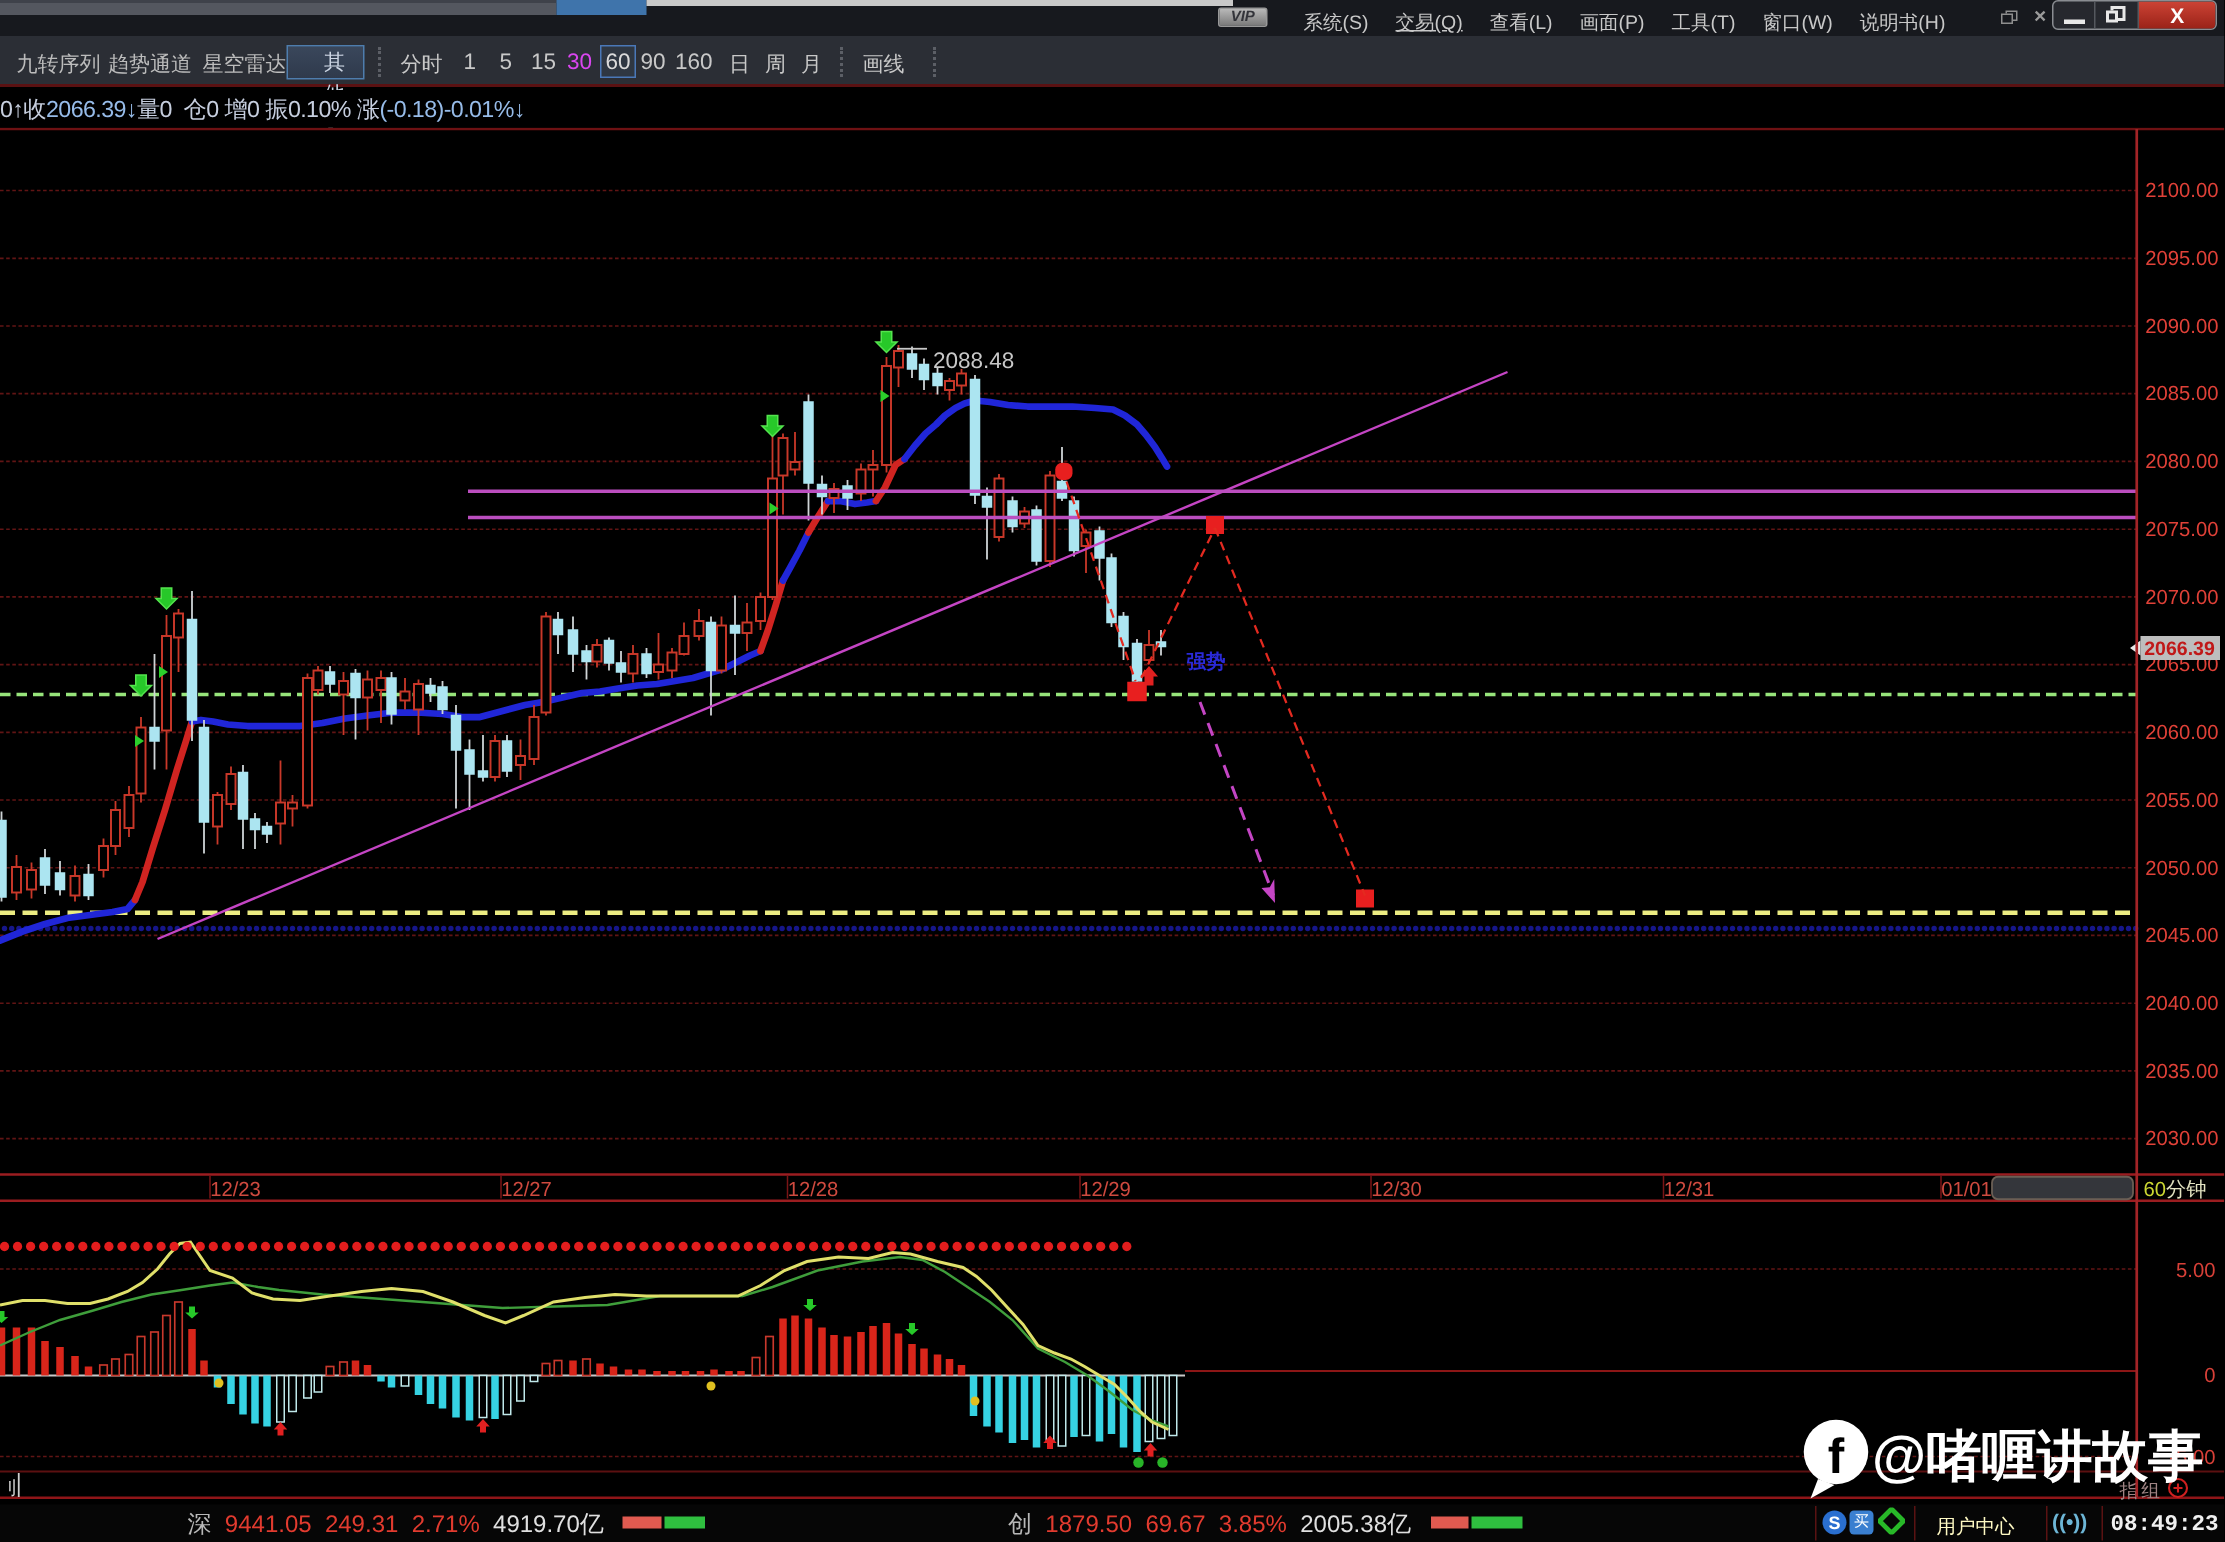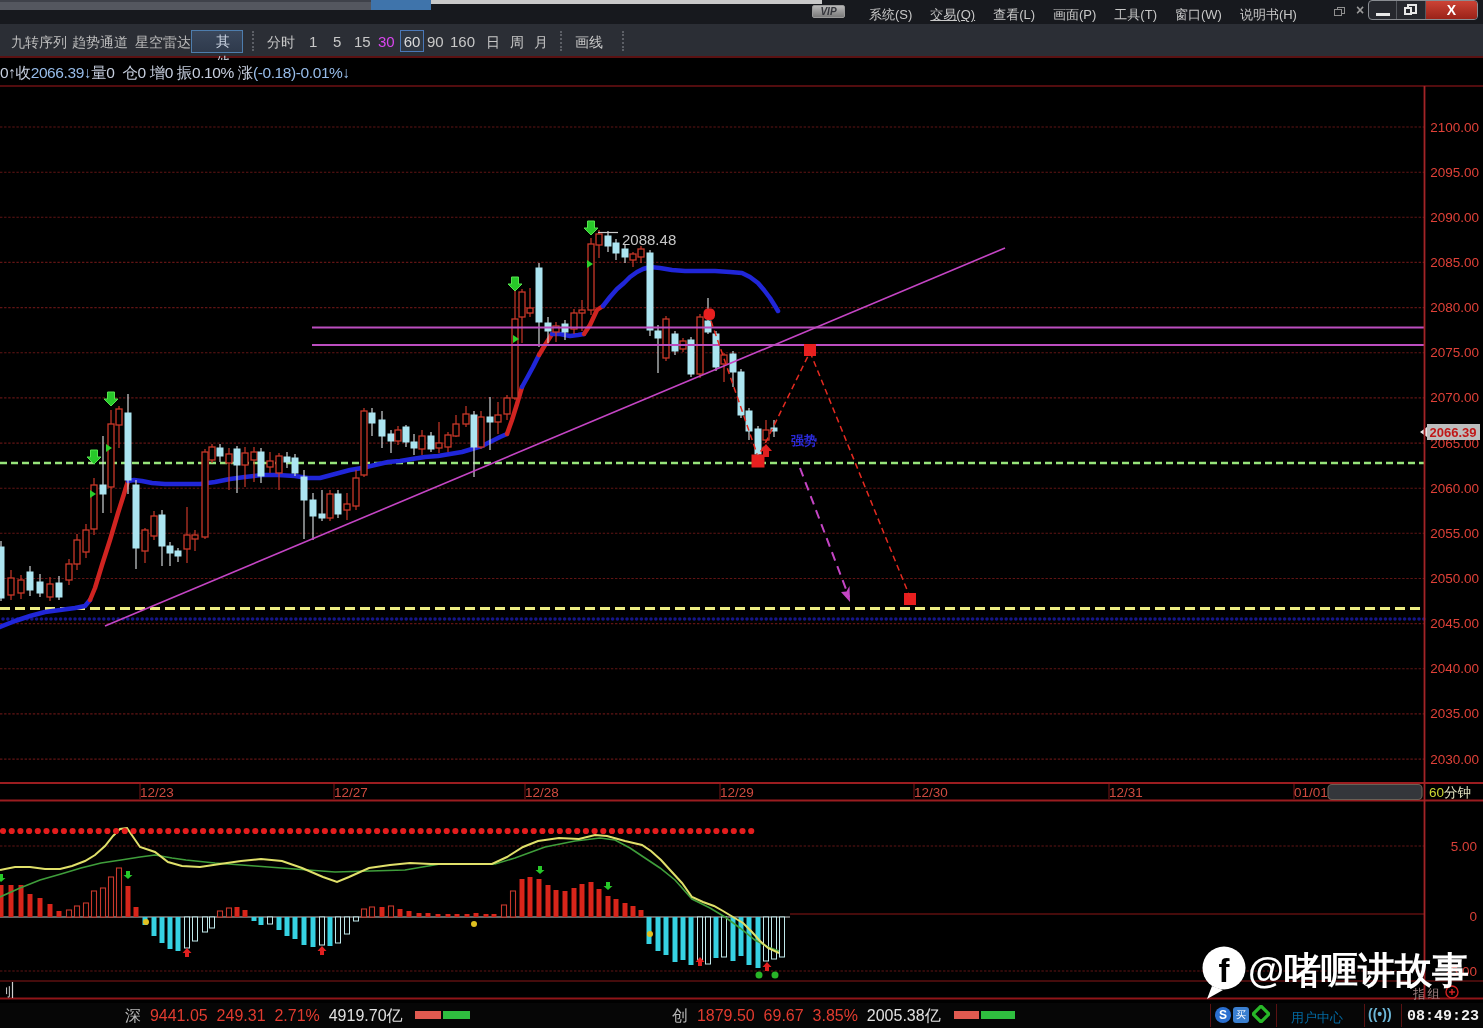--- a/index.html
+++ b/index.html
@@ -850,14 +850,14 @@
 <div class="abs" style="left:981px;top:1011px;width:34px;height:8px;background:#2fbf3f;"></div>
 <div class="abs" style="left:1210px;top:1004px;height:23px;border-left:1px solid #5a1212;"></div>
 <div class="abs" style="left:1276px;top:1004px;height:23px;border-left:1px solid #5a1212;"></div>
 <div class="abs" style="left:1364px;top:1004px;height:23px;border-left:1px solid #5a1212;"></div>
 <div class="abs" style="left:1401px;top:1004px;height:23px;border-left:1px solid #5a1212;"></div>
 <div class="abs" style="left:1215px;top:1007px;width:16px;height:16px;border-radius:50%;background:#2a6fd0;color:#fff;font-size:12px;font-weight:bold;text-align:center;line-height:16px;">S</div>
 <div class="abs" style="left:1233px;top:1007px;width:16px;height:16px;border-radius:3px;background:#3a7fd0;color:#fff;font-size:10px;text-align:center;line-height:16px;">买</div>
 <div class="abs" style="left:1252px;top:1005px;width:18px;height:18px;"><svg width="18" height="18">
       <path d="M9 1 L17 9 L9 17 L1 9 Z" fill="none" stroke="#28b828" stroke-width="3.2"></path>
     </svg></div>
-<div class="abs" style="left:1291px;top:1009px;color:#0369a1;font-size:13px;">用户中心</div>
+<div class="abs" style="left:1291px;top:1009px;color:#fef9c3;font-size:13px;">用户中心</div>
 <div class="abs" style="left:1368px;top:1006px;color:#6db6d6;font-size:14px;font-weight:bold;">((•))</div>
 <div class="abs" style="left:1407px;top:1008px;color:#f0f0f0;font-size:15px;font-weight:bold;font-family:'Liberation Mono',monospace;">08:49:23</div>
 </body></html>

